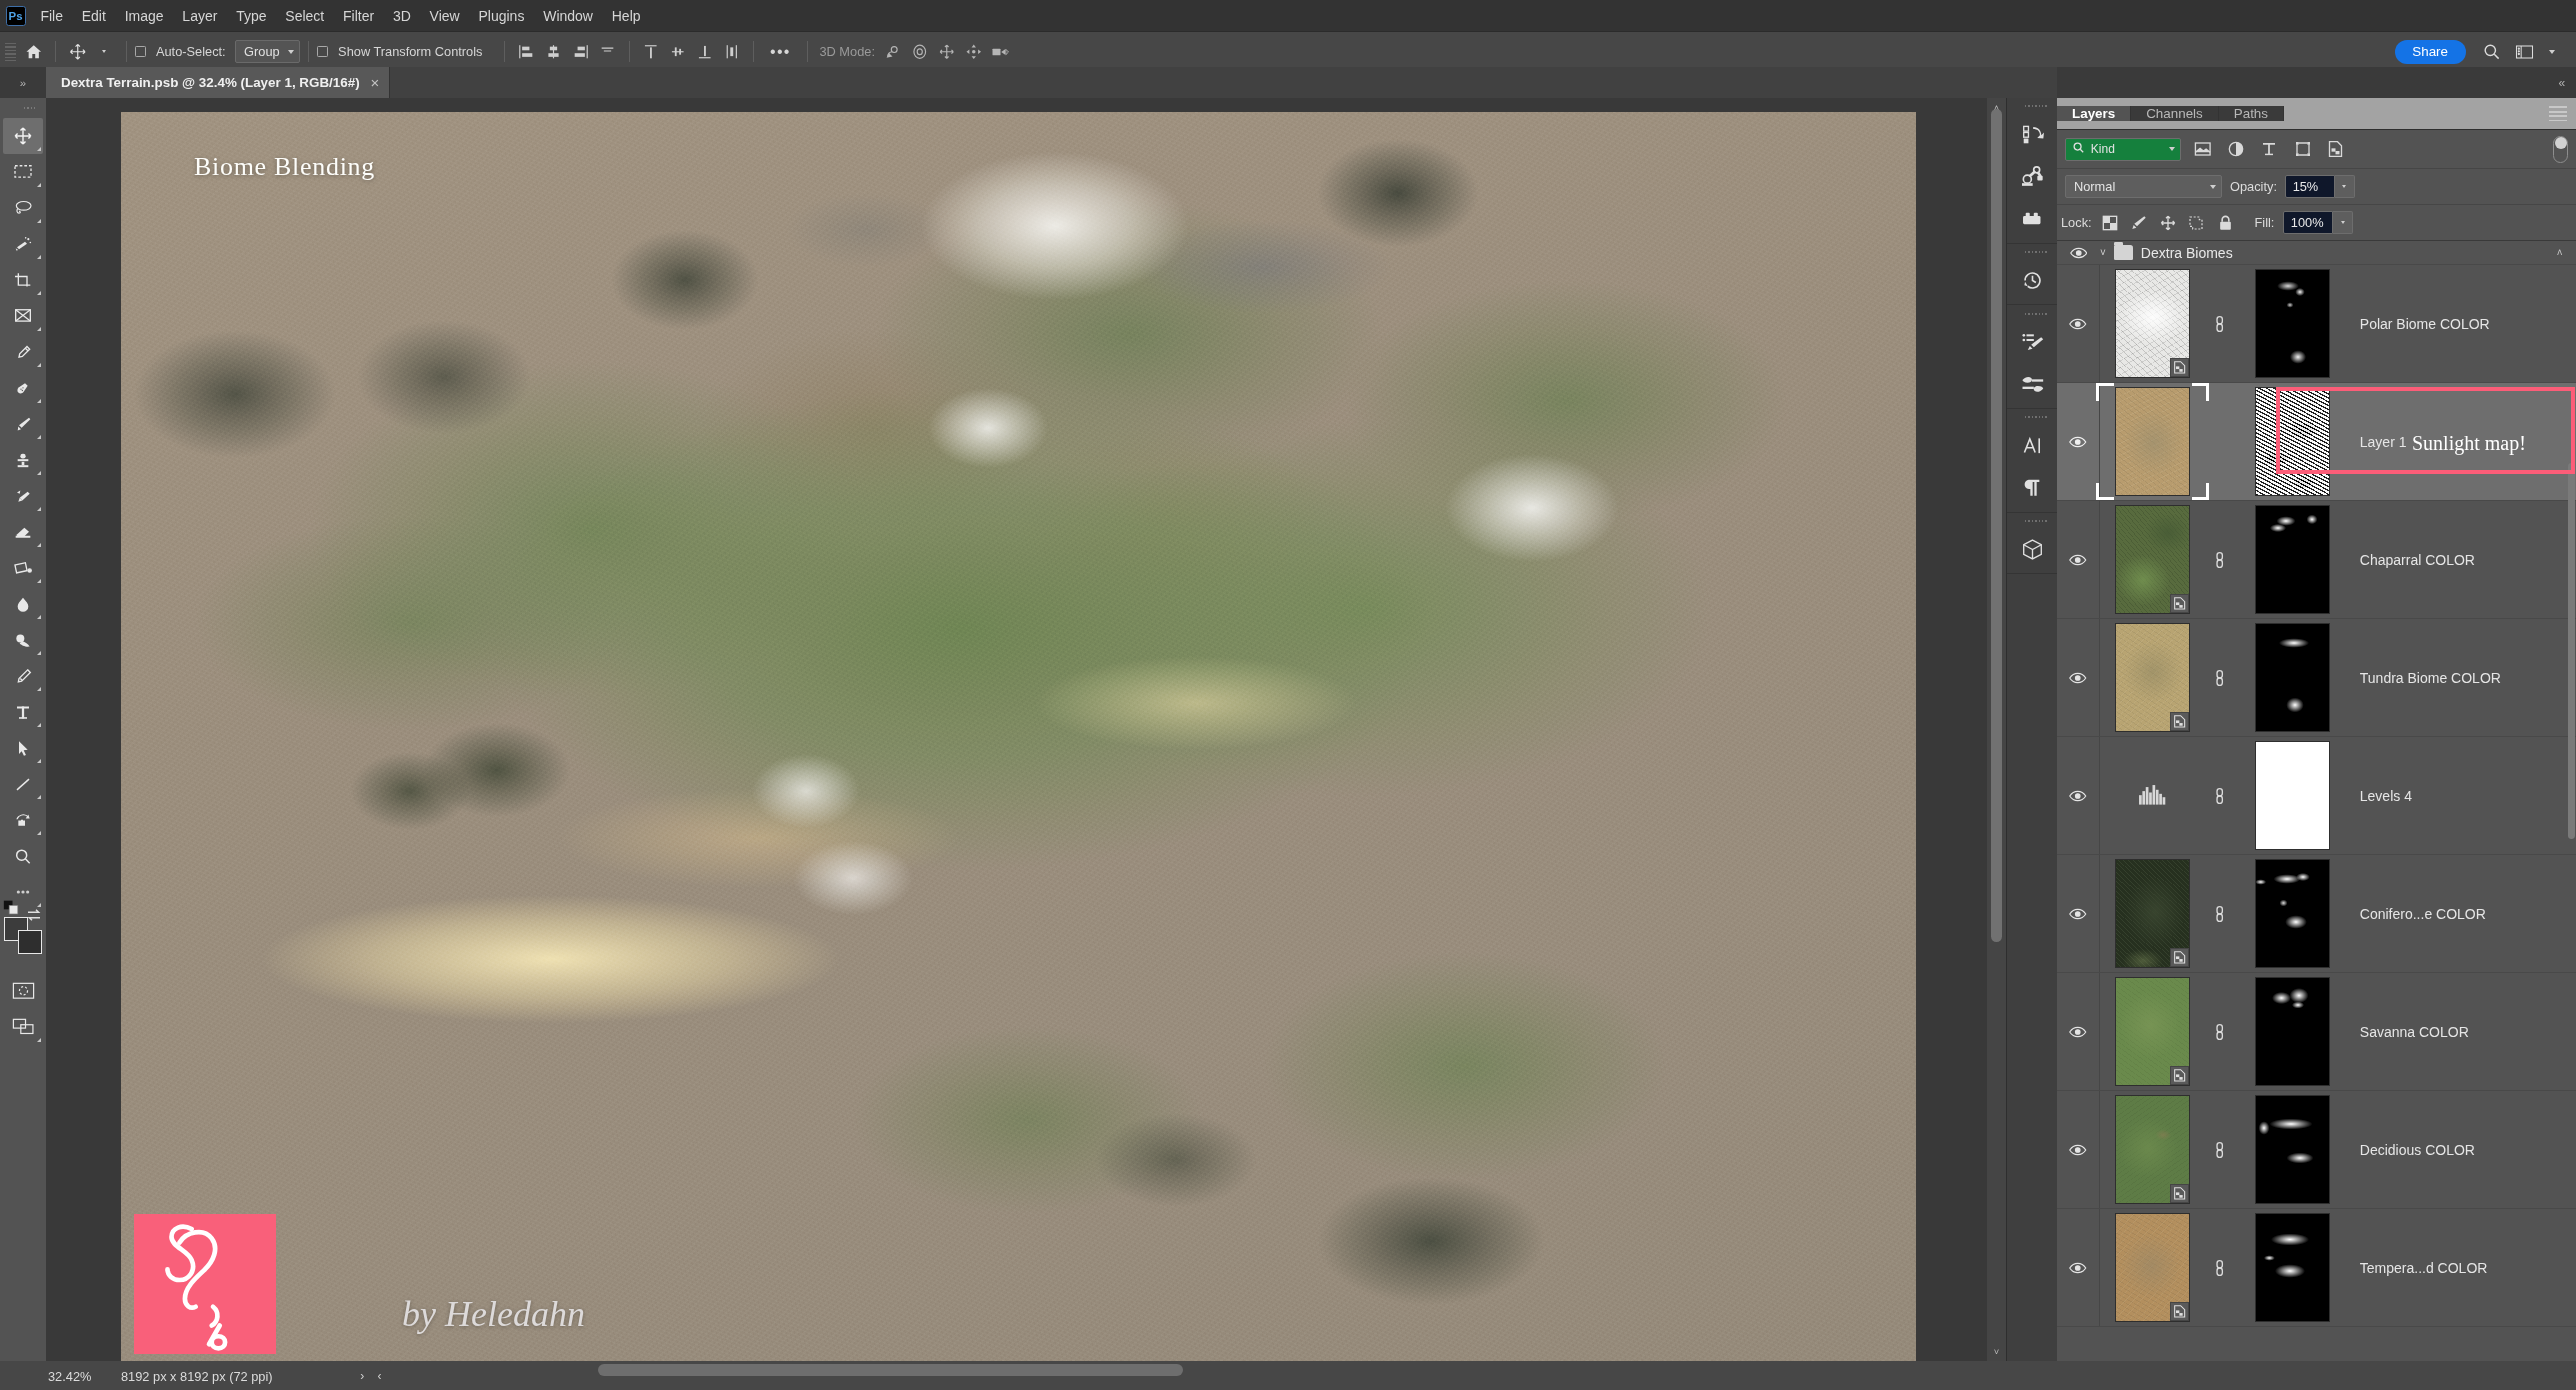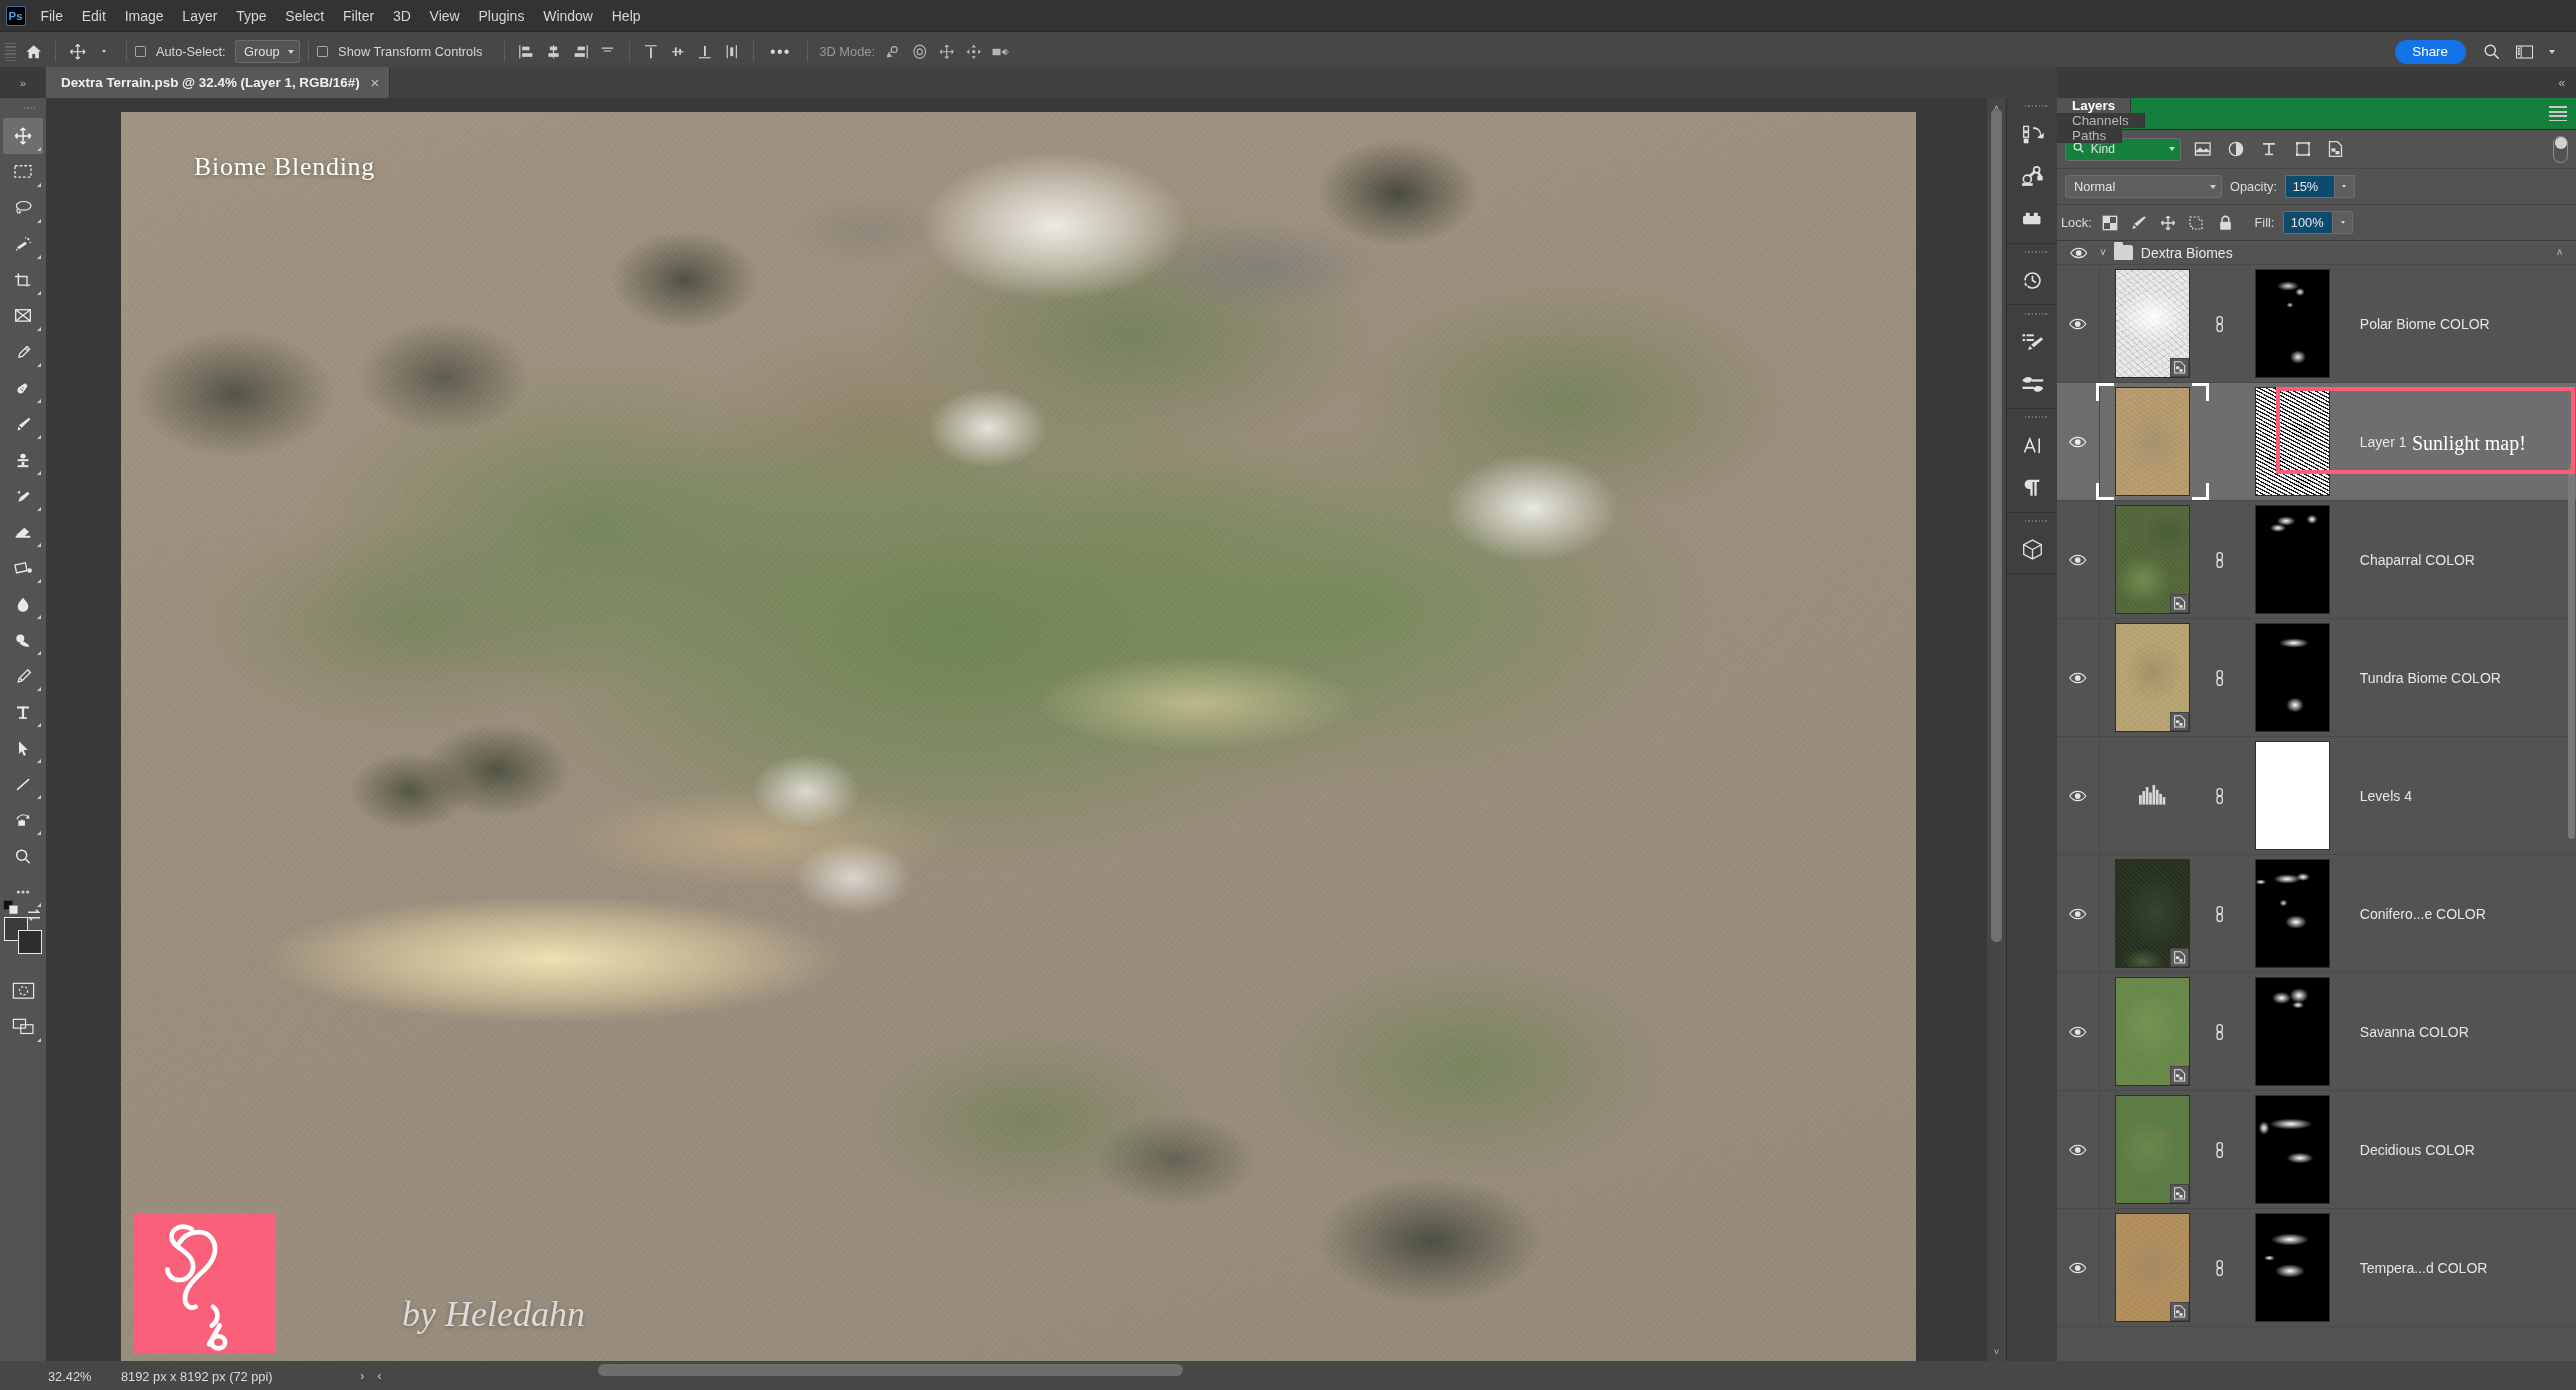--- a/index.html
+++ b/index.html
@@ -209,22 +209,22 @@
   .dock-ic { width: 43px; height: 42px; margin: 0 auto; display:flex; align-items:center; justify-content:center; }
 
   
   .rightpanel {
     position: absolute; left: 2057px; top: 67px; width: 519px; height: 1324px;
     background: #3f3f3f;
   }
   .panel-collapse { height: 31px; display:flex; align-items:center; justify-content:flex-end;
                     padding-right: 10.8px; color:#b0b0b0; font-size:12px; background:#3a3a3a;}
   .panel-tabs {
-    height: 32px; background: #15803d; display:flex; align-items: flex-start;
-    border-bottom: 0.7px solid #2e2e2e; position: relative; flex-direction: column;
+    height: 32px; background: #a3a3a3; display:flex; align-items: center;
+    border-bottom: 0.7px solid #2e2e2e; position: relative;
   }
   .ptab { padding: 0 15px; display:flex; align-items:center; color:#b8b8b8; font-size: 13.4px;
           background:#3a3a3a; border-right: 0.7px solid #333;}
   .ptab.active { background: #535353; color:#ffffff; font-weight: bold; }
   .panel-menu { position:absolute; right: 9.4px; top: 8px; width: 17.5px; height: 15px;
     background-image: repeating-linear-gradient(to bottom, #c8c8c8 0 2px, transparent 2px 4.7px);
   }
   .filter-row {
     height: 39px; background:#535353; display:flex; align-items:center; padding: 0 8px; gap: 9.4px;
     border-bottom: 0.7px solid #464646;
@@ -243,21 +243,21 @@
     border-bottom: 0.7px solid #464646;
   }
   .blend-select {
     height: 23px; width: 157px; background:#5e5e5e; border:0.7px solid #6d6d6d; border-radius:2px;
     color:#e4e4e4; font-size: 12.8px; display:flex; align-items:center; justify-content: space-between;
     padding: 0 5.4px 0 8px;
     gap: 43px;
   }
   .lbl { color:#dcdcdc; font-size: 12.8px; }
   .numbox {
-    height: 23px; background:#0c4a6e; border:0.7px solid #6d6d6d; border-radius:2px 0 0 2px;
+    height: 23px; background:#0f172a; border:0.7px solid #6d6d6d; border-radius:2px 0 0 2px;
     color:#eaeaea; font-size: 12.8px; display:flex; align-items:center; padding: 0 6.7px; min-width: 50px;
   }
   .numstep { height: 23px; width: 20px; background:#5e5e5e; border:0.7px solid #6d6d6d; border-left:none;
     border-radius: 0 2px 2px 0; display:flex; align-items:center; justify-content:center;}
   .lock-row {
     height: 36px; background:#535353; display:flex; align-items:center; padding: 0 4px; gap: 8.7px;
     border-bottom: 0.7px solid #3a3a3a;
   }
   .lock-ic { width: 20px; height: 20px; display:flex; align-items:center; justify-content:center; color:#dadada;}
 

